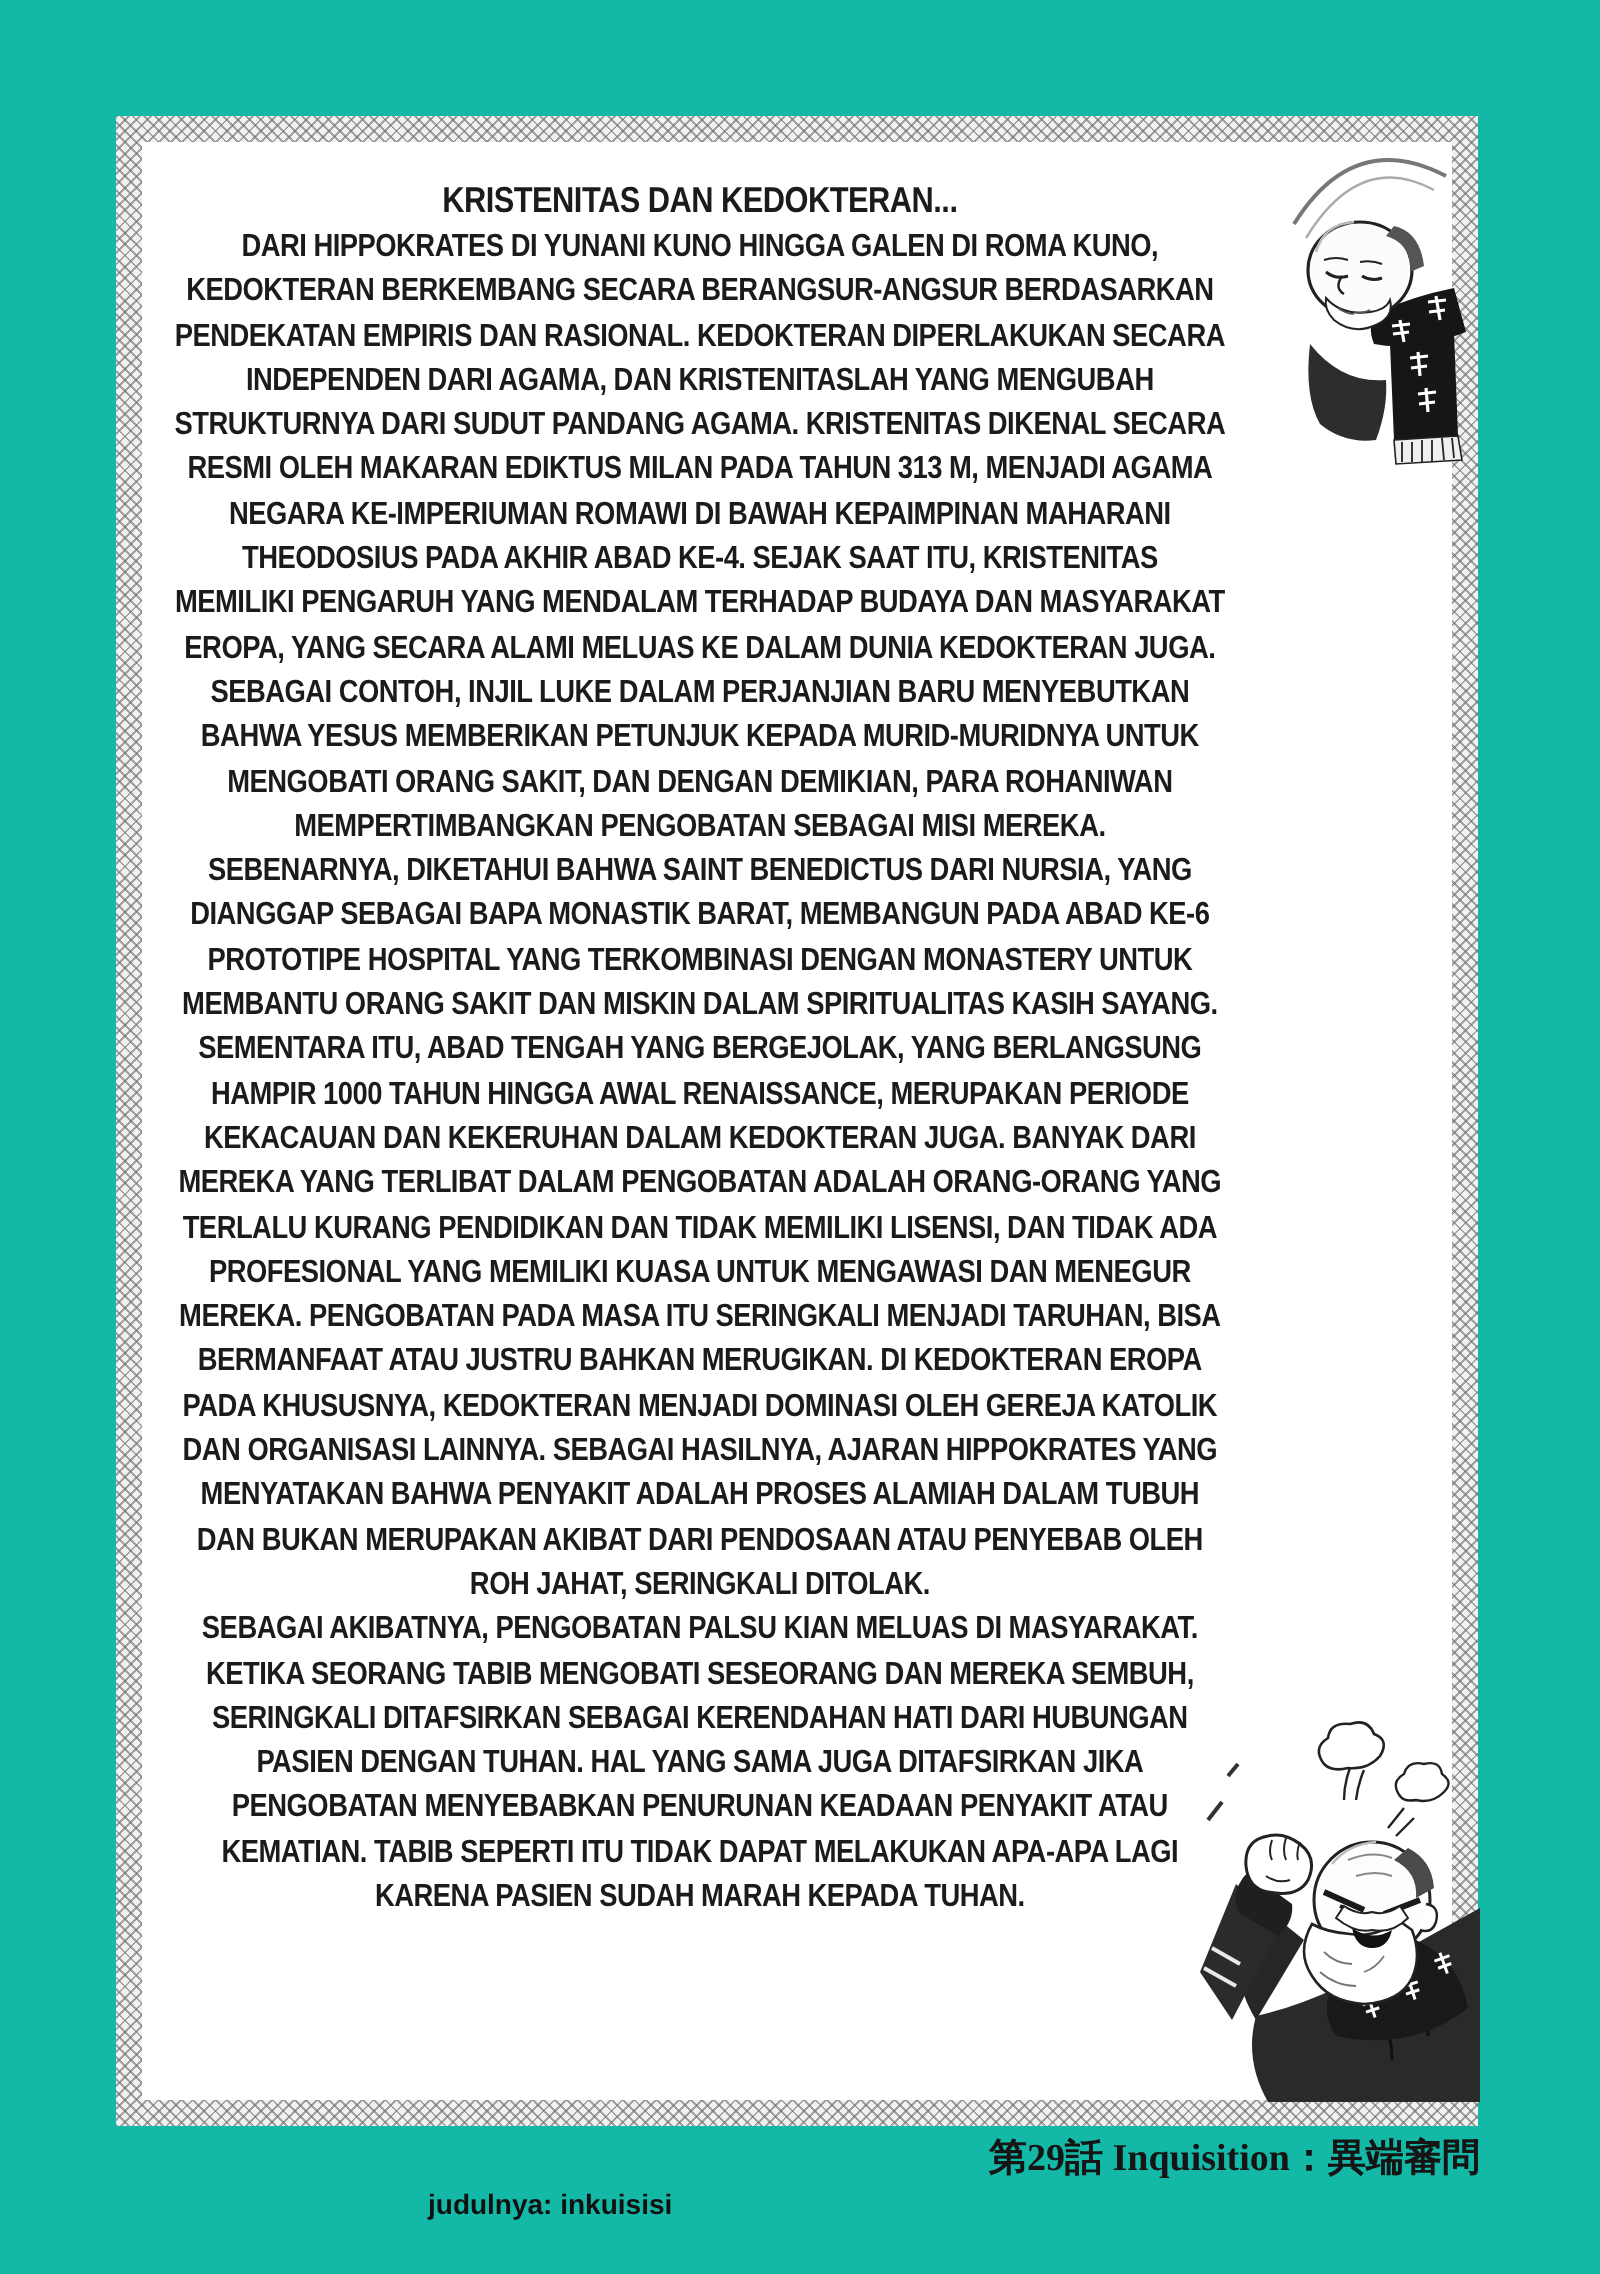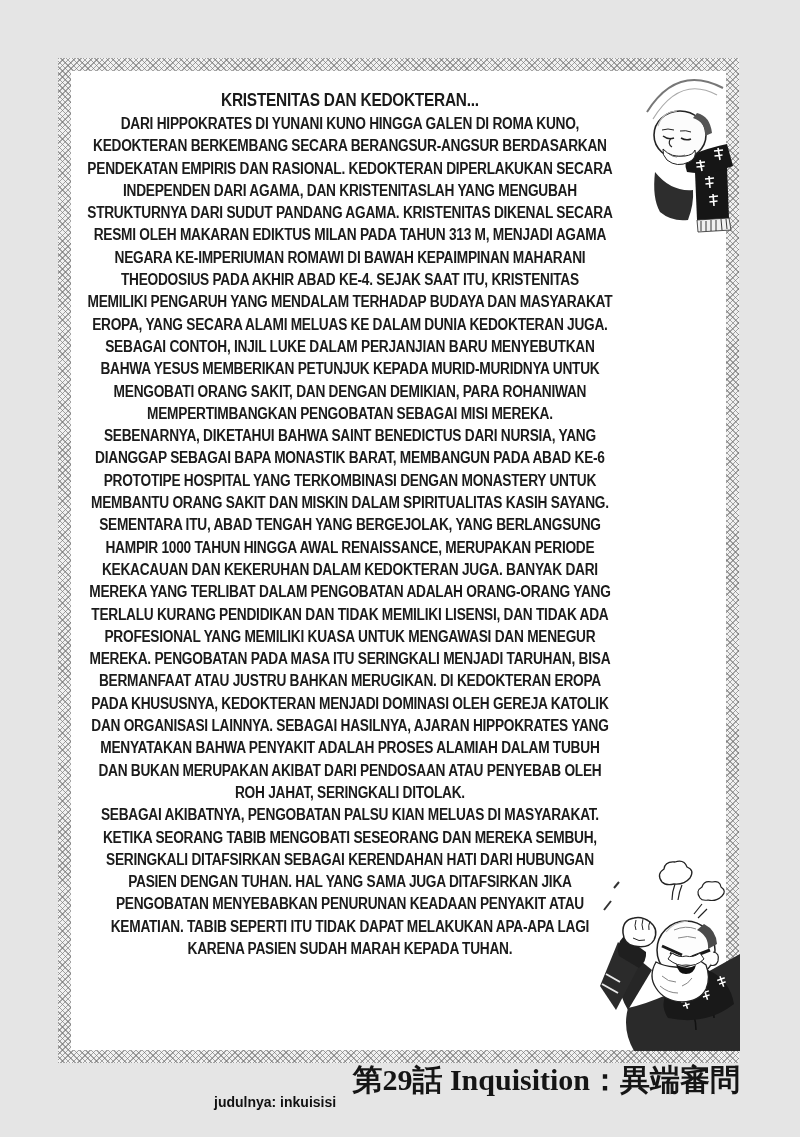--- a/index.html
+++ b/index.html
@@ -1,32 +1,32 @@
 <!DOCTYPE html>
 <html><head>
 <meta charset="utf-8">
 <style>
   html,body{margin:0;padding:0;background:#fff;}
-  .page{position:relative;width:800px;height:1137px;background:#e5e5e5;overflow:hidden;
+  .page{position:relative;width:800px;height:1137px;background:#14b8a6;overflow:hidden;
         font-family:"Liberation Sans",sans-serif;}
   .frame{position:absolute;left:58px;top:58px;width:681px;height:1005px;
     background:
       repeating-linear-gradient(45deg, rgba(110,110,110,.6) 0 1px, transparent 1px 4px),
       repeating-linear-gradient(135deg, rgba(110,110,110,.6) 0 1px, transparent 1px 4px),
       #f1f1f1;}
   .frame-inner{position:absolute;left:13px;top:13px;right:13px;bottom:13px;background:#ffffff;}
   .text-block{position:absolute;left:76px;top:88px;width:548px;}
   .text-scale{width:640px;transform:scaleX(0.856);transform-origin:0 0;
       color:#1b1b1b;text-align:center;font-weight:bold;letter-spacing:-0.3px;}
   .article-title{font-size:18px;line-height:25px;}
   .line{font-size:16px;line-height:22.3px;white-space:nowrap;}
   .illus{position:absolute;z-index:3;}
   .footer-note{position:absolute;left:214px;top:1090px;font-size:14px;line-height:24px;
       font-weight:bold;color:#111;}
-  .chapter-title{position:absolute;right:60px;top:1066px;font-size:30px;line-height:27px;
+  .chapter-title{position:absolute;right:60px;top:1066px;font-size:19px;line-height:27px;
       font-family:"Liberation Serif",serif;font-weight:700;color:#151515;white-space:nowrap;}
 </style>
 </head>
 <body>
 
 <div class="page">
 
   <div class="frame">
     <div class="frame-inner"></div>
   </div>

